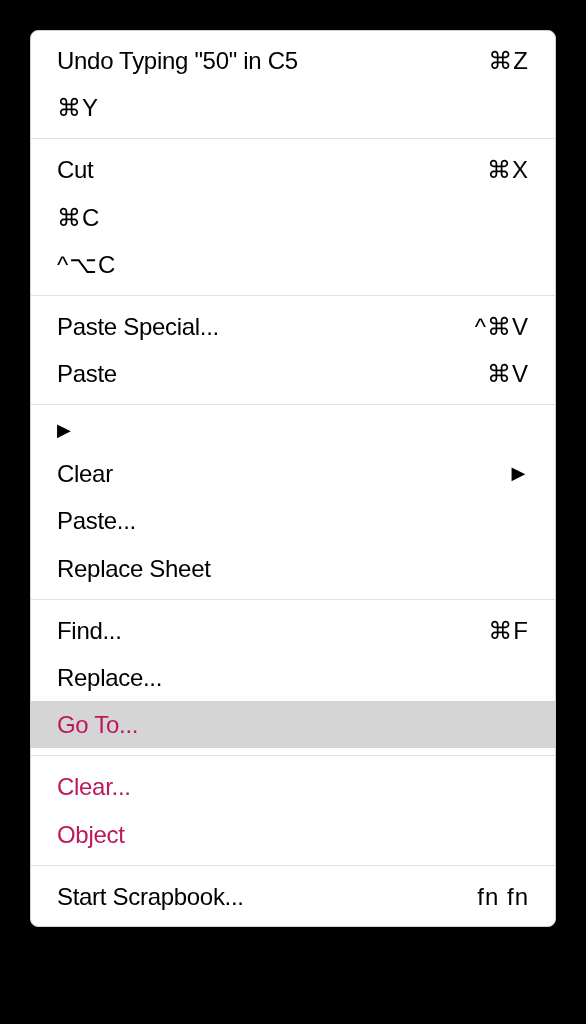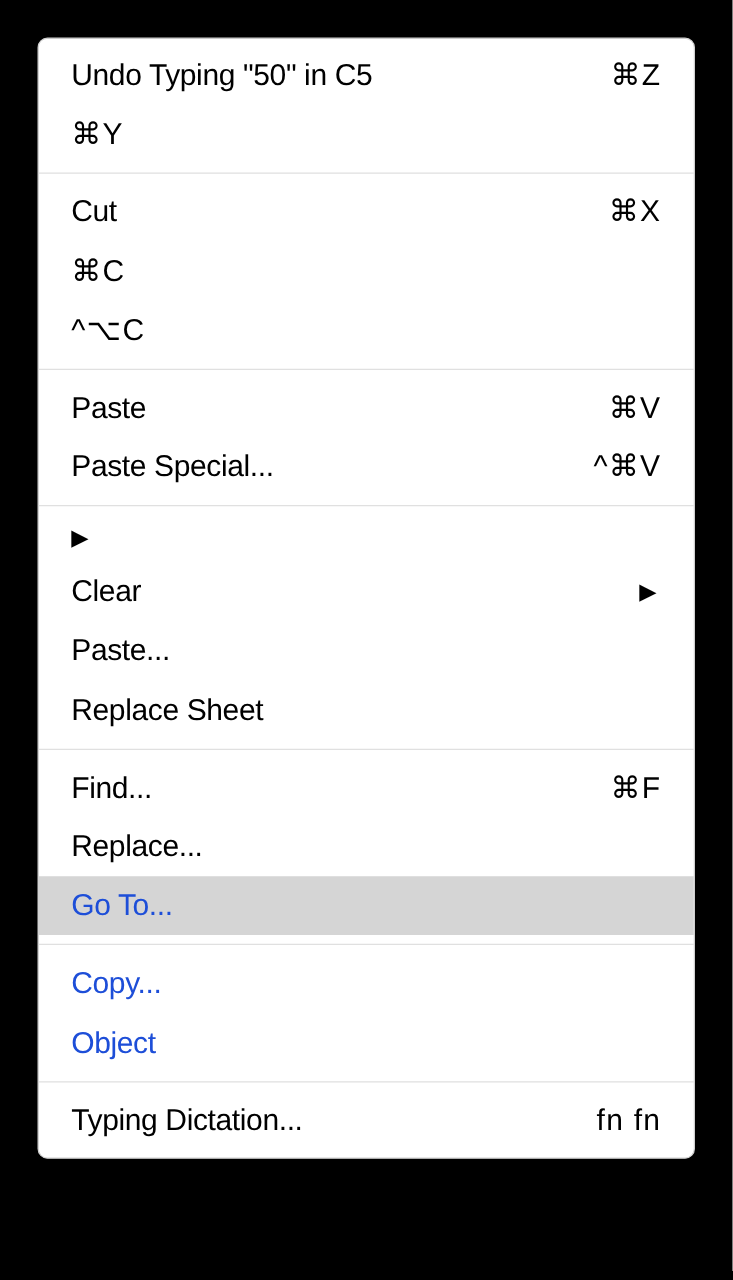--- a/index.html
+++ b/index.html
@@ -33,21 +33,21 @@
       font-size: 24px;
       line-height: 1.55;
       color: #000;
       cursor: default;
       letter-spacing: -0.3px;
     }
     .menu-item.highlighted {
       background: #d5d5d5;
     }
     .menu-item.disabled {
-      color: #1d4ed8;
+      color: #be185d;
     }
     .label {
       flex: 1;
       white-space: nowrap;
     }
     .shortcut {
       font-size: 24px;
       letter-spacing: 1px;
       white-space: nowrap;
     }
@@ -84,26 +84,26 @@
   <div class="menu-item">
     <span class="shortcut">⌘C</span>
   </div>
   <div class="menu-item">
     <span class="shortcut">^⌥C</span>
   </div>
 
   <div class="separator"></div>
 
   <div class="menu-item">
+    <span class="label">Paste Special...</span>
+    <span class="shortcut">^⌘V</span>
+  </div>
+  <div class="menu-item">
     <span class="label">Paste</span>
     <span class="shortcut">⌘V</span>
-  </div>
-  <div class="menu-item">
-    <span class="label">Paste Special...</span>
-    <span class="shortcut">^⌘V</span>
   </div>
 
   <div class="separator"></div>
 
   <div class="menu-item">
     <span class="submenu-arrow">▶</span>
   </div>
   <div class="menu-item">
     <span class="label">Clear</span>
     <span class="submenu-arrow">▶</span>
@@ -124,26 +124,26 @@
   <div class="menu-item">
     <span class="label">Replace...</span>
   </div>
   <div class="menu-item highlighted disabled">
     <span class="label">Go To...</span>
   </div>
 
   <div class="separator"></div>
 
   <div class="menu-item disabled">
-    <span class="label">Copy...</span>
+    <span class="label">Clear...</span>
   </div>
   <div class="menu-item disabled">
     <span class="label">Object</span>
   </div>
 
   <div class="separator"></div>
 
   <div class="menu-item">
-    <span class="label">Typing Dictation...</span>
+    <span class="label">Start Scrapbook...</span>
     <span class="shortcut">fn fn</span>
   </div>
 
 </div>
 
 </body></html>

